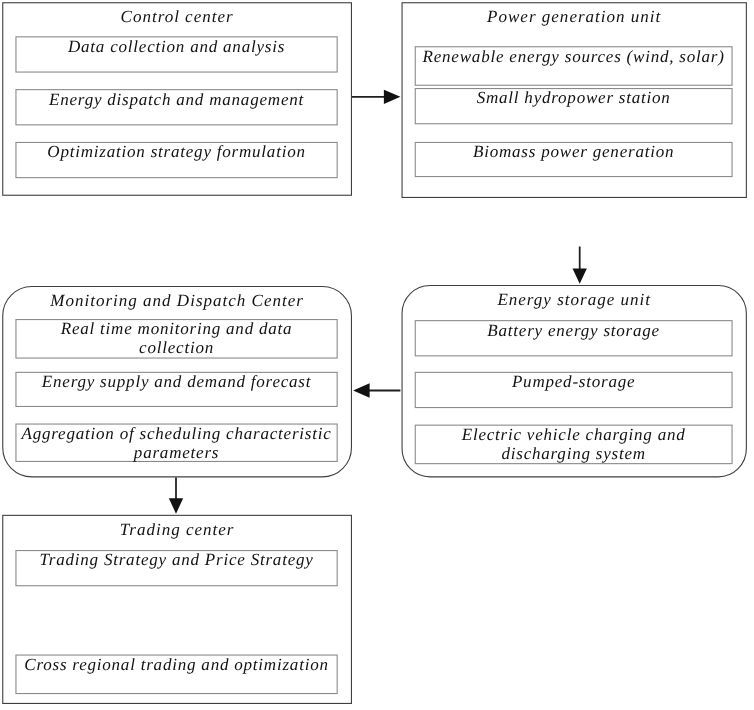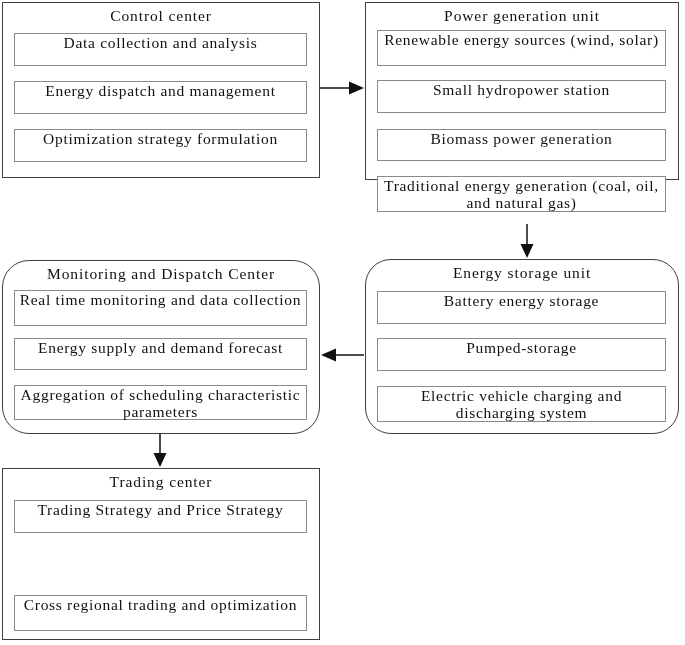--- a/index.html
+++ b/index.html
@@ -8,20 +8,21 @@
     background: #ffffff;
   }
   #canvas {
     position: relative;
     width: 685px;
     height: 645px;
     background: #ffffff;
     font-family: "Liberation Serif", "DejaVu Serif", serif;
     color: #111111;
     overflow: hidden;
+    font-style: italic;
   }
   .unit {
     position: absolute;
     border: 1.5px solid #3f3f3f;
     background: #ffffff;
     box-sizing: border-box;
   }
   .unit-title {
     position: absolute;
     top: 4px;
@@ -83,31 +84,28 @@
     <div class="item" style="top:78px;height:33px">
       <span>Energy dispatch and management</span>
     </div>
     <div class="item" style="top:126px;height:33px">
       <span>Optimization strategy formulation</span>
     </div>
   </div>
 
   <div class="unit" id="u-power">
     <div class="unit-title">Power generation unit</div>
-    <div class="item" style="top:27px;height:36px">
+    <div class="item" style="top:39px;height:36px">
       <span>Renewable energy sources (wind, solar)</span>
     </div>
     <div class="item" style="top:77px;height:33px">
       <span>Small hydropower station</span>
     </div>
     <div class="item" style="top:126px;height:32px">
       <span>Biomass power generation</span>
-    </div>
-    <div class="item" style="top:173px;height:36px">
-      <span>Traditional energy generation (coal, oil, and natural gas)</span>
     </div>
   </div>
 
   <div class="unit" id="u-monitoring">
     <div class="unit-title">Monitoring and Dispatch Center</div>
     <div class="item" style="top:29px;height:36px">
       <span>Real time monitoring and data collection</span>
     </div>
     <div class="item" style="top:77px;height:32px">
       <span>Energy supply and demand forecast</span>

